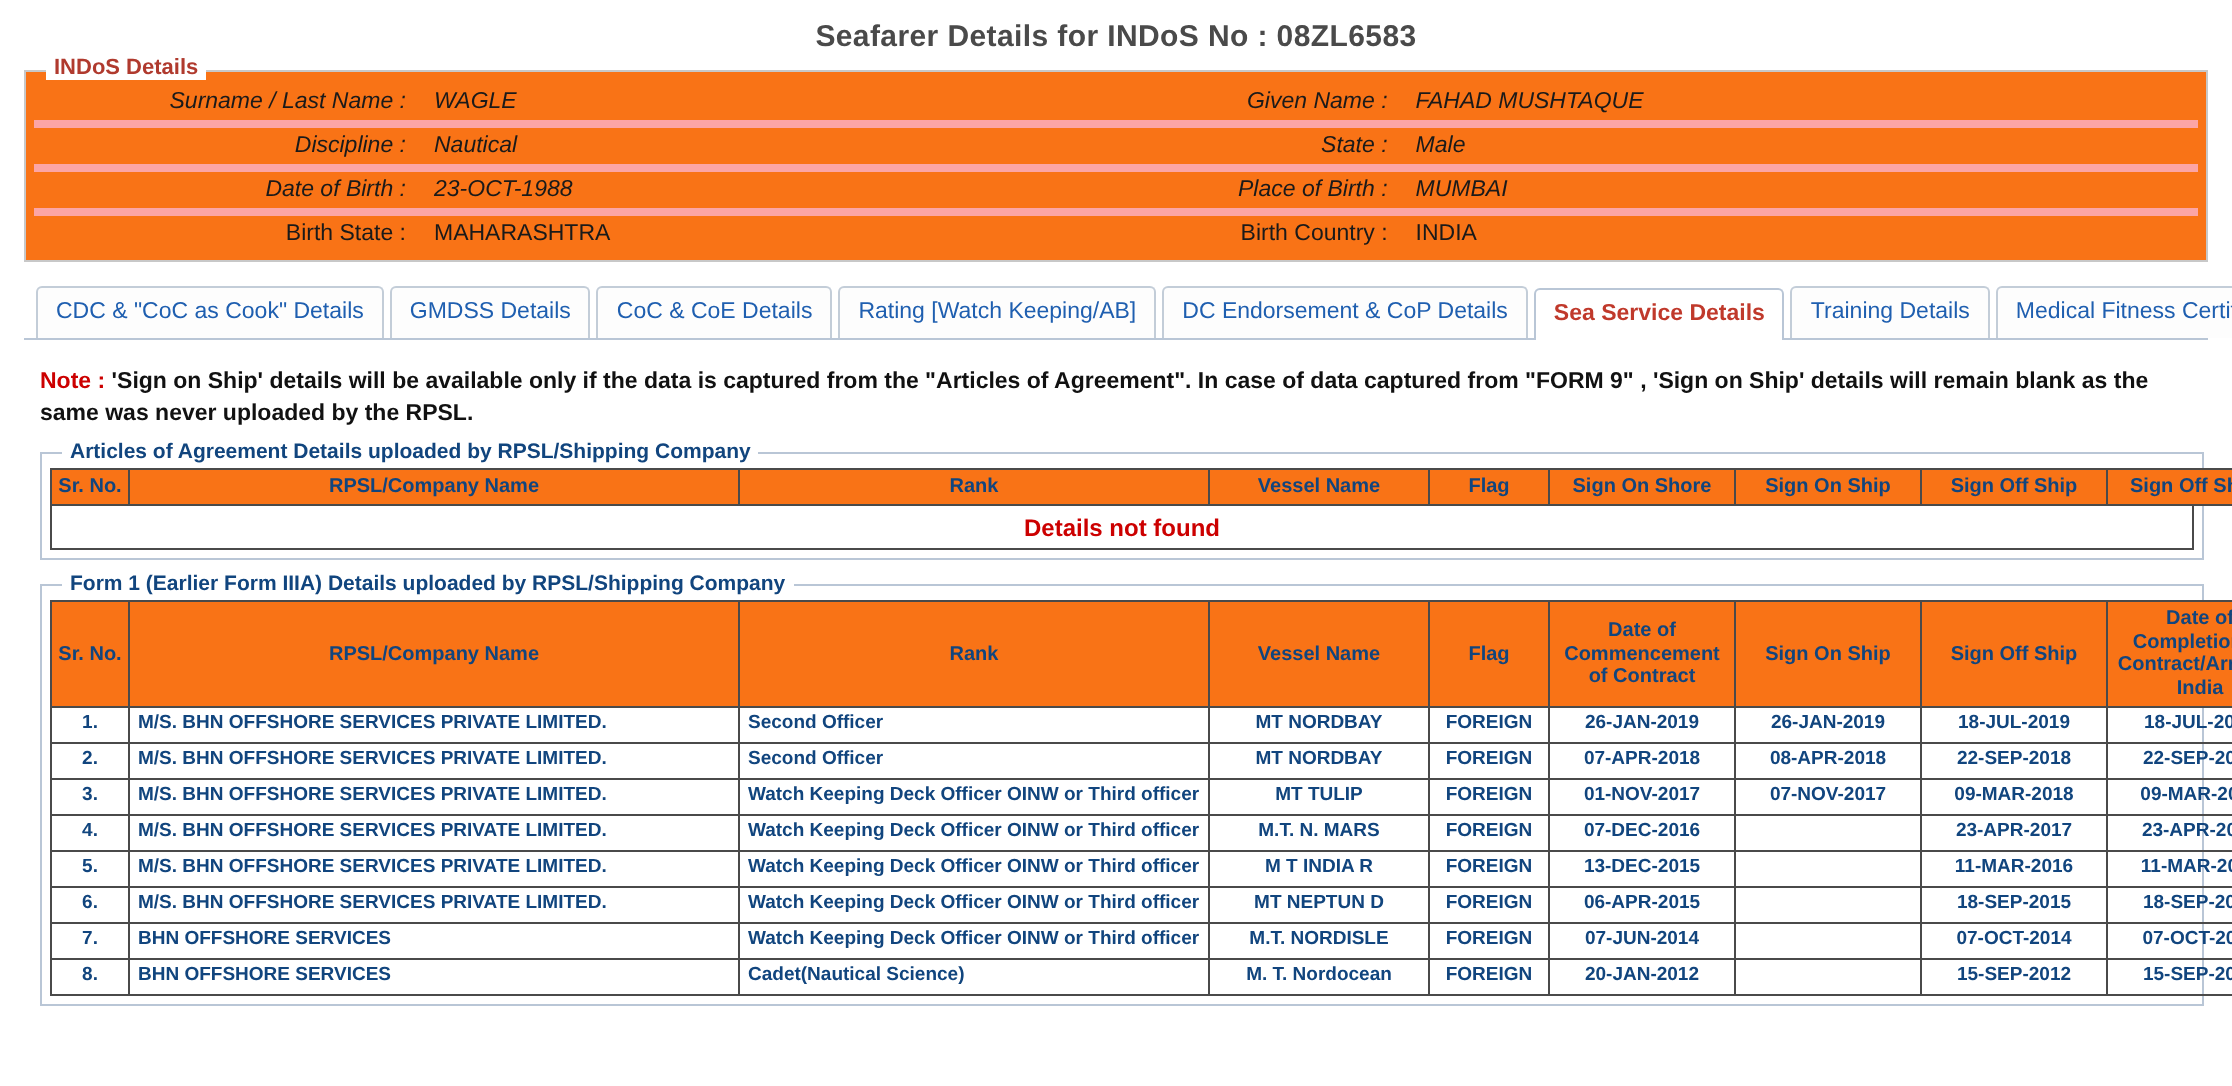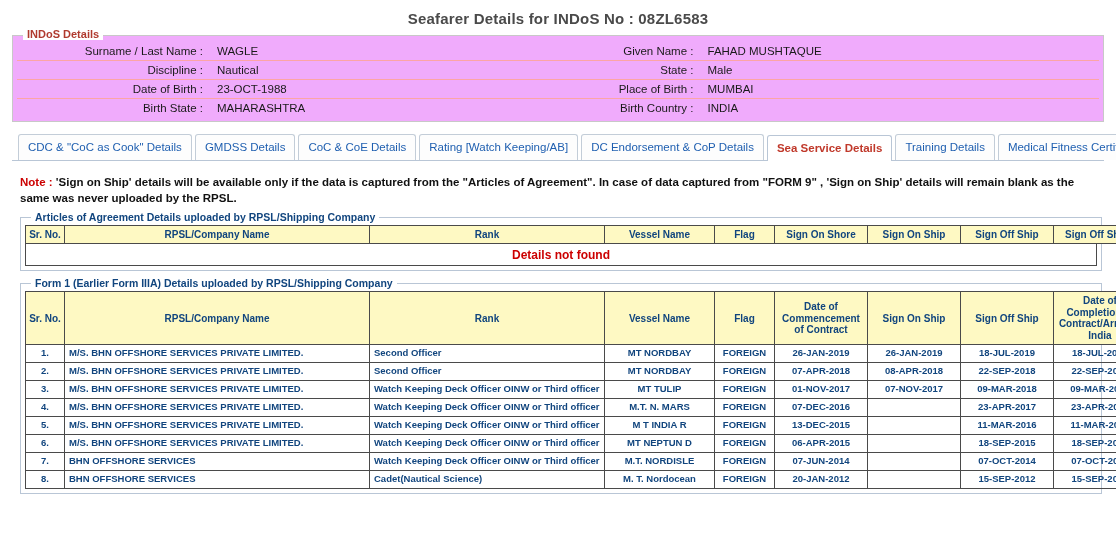--- a/index.html
+++ b/index.html
@@ -30,21 +30,21 @@
     padding-bottom: 8px;
     letter-spacing: 0.2px;
   }
 
   
   .fieldset {
     position: relative;
     border: 1px solid #c8c8c8;
     margin: 0 2px 8px 2px;
     padding: 6px 4px 4px 4px;
-    background: #f0abfc;
+    background: #f97316;
   }
   .legend {
     position: absolute;
     top: -8px;
     left: 10px;
     background: #fff;
     padding: 0 4px;
     font-size: 11px;
     font-weight: bold;
     color: #b03a2e;
@@ -63,21 +63,21 @@
     text-align: right;
     color: #1a1a1a;
     white-space: nowrap;
     width: 180px;
   }
   .val {
     text-align: left;
     color: #1a1a1a;
     padding-left: 8px !important;
   }
-  .rowline td { border-bottom: 1px solid #fca5a5; }
+  .rowline td { border-bottom: 4px solid #fca5a5; font-style: italic; }
   .lbl-right { text-align: right; width: 160px; }
 
   
   .tabs {
     display: flex;
     align-items: flex-end;
     gap: 3px;
     margin: 12px 2px 0 2px;
     border-bottom: 1px solid #b9c6d6;
     padding-left: 6px;
@@ -131,21 +131,21 @@
     color: #11457e;
   }
   table.grid {
     width: 100%;
     border-collapse: collapse;
     font-size: 10px;
     table-layout: fixed;
   }
   table.grid th {
     border: 1px solid #4a4a4a;
-    background: #fef9c3;
+    background: #f97316;
     color: #11457e;
     font-weight: bold;
     font-size: 10px;
     padding: 3px 2px;
     text-align: center;
     line-height: 1.15;
   }
   table.grid td {
     border: 1px solid #4a4a4a;
     padding: 3px 4px;

